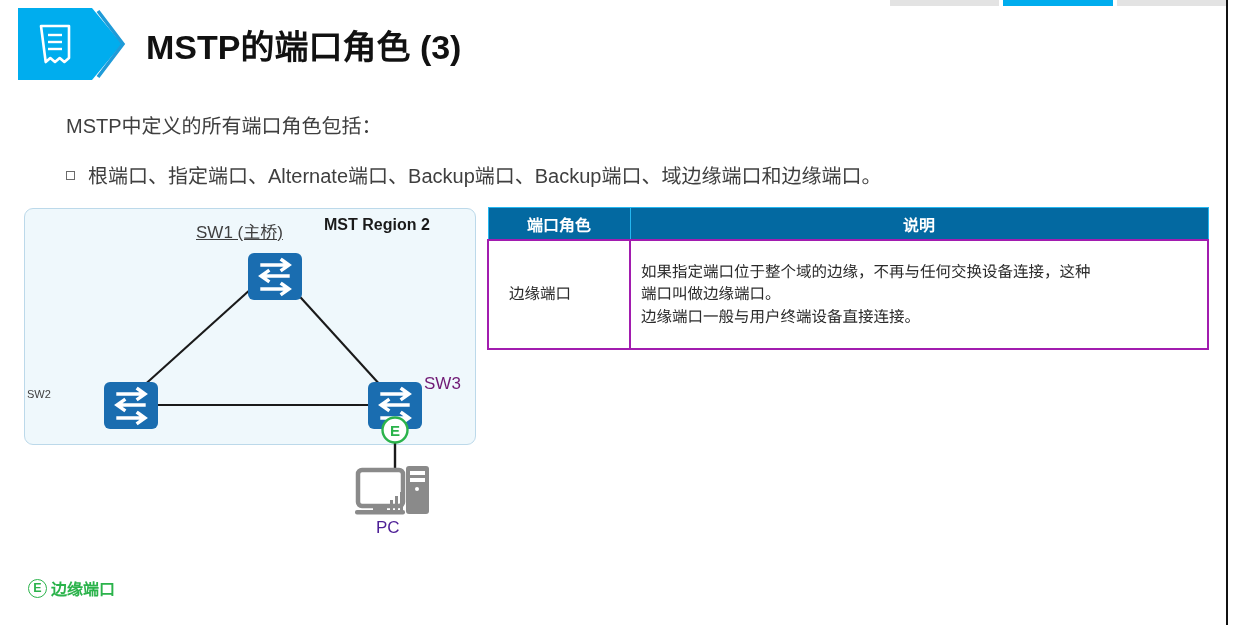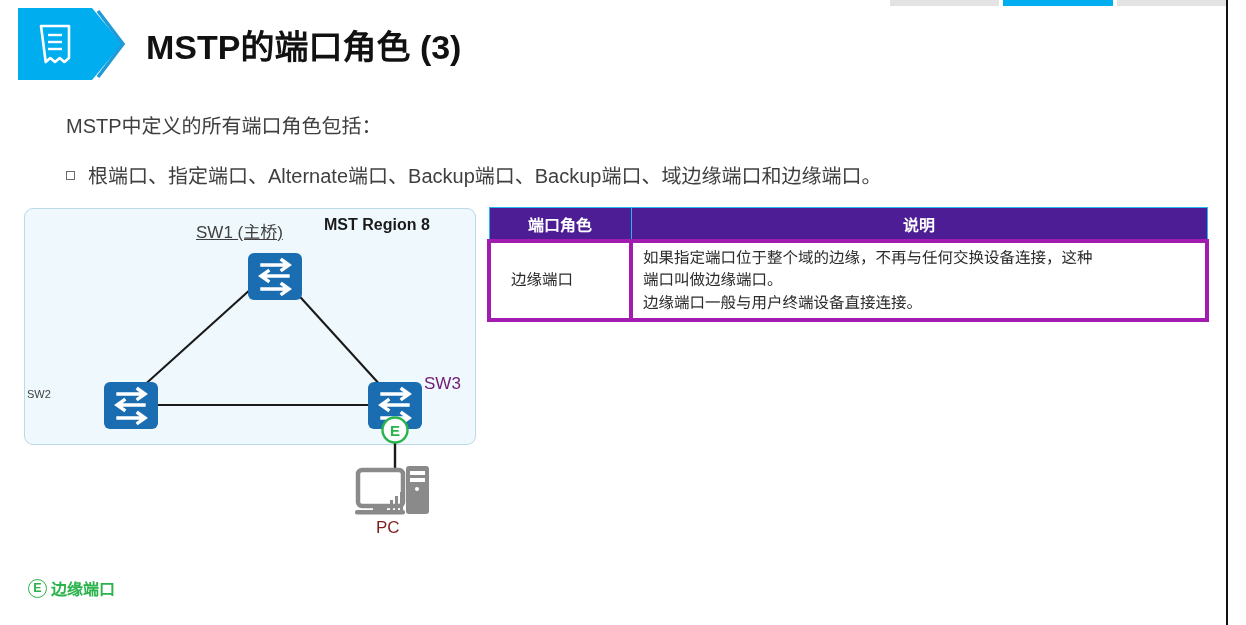--- a/index.html
+++ b/index.html
@@ -174,58 +174,58 @@
     left: 400px;
     font-size: 17px;
     color: #701a75;
     white-space: nowrap;
   }
   #pc-label {
     position: absolute;
     top: 310px;
     left: 352px;
     font-size: 17px;
-    color: #7f1d1d;
+    color: #4c1d95;
     white-space: nowrap;
   }
   #topo-svg {
     position: absolute;
     top: 0;
     left: 0;
     width: 452px;
     height: 330px;
   }
 
   
   #port-table {
     position: absolute;
     top: 207px;
     left: 487px;
     width: 722px;
     border-collapse: collapse;
     table-layout: fixed;
   }
   #port-table th {
-    background: #4c1d95;
+    background: #0369a1;
     color: #ffffff;
     font-size: 16px;
     font-weight: bold;
     height: 31px;
     padding: 0;
     border: 1px solid #24B7F1;
     text-align: center;
     vertical-align: middle;
   }
   #port-table th.col-role { width: 141px; }
   #port-table td {
-    border: 4px solid #a21caf;
+    border: 2px solid #a21caf;
     font-size: 15.5px;
     color: #2b2b2b;
     vertical-align: middle;
-    padding: 4px 10px;
+    padding: 20px 10px;
     line-height: 1.45;
   }
   #port-table td.role-cell {
     text-align: left;
     padding-left: 20px;
   }
   #port-table td.desc-cell {
     text-align: left;
   }
   .desc-line { display: block; white-space: nowrap; }
@@ -335,21 +335,21 @@
       <rect x="382" y="258" width="23" height="48" rx="3" fill="#8a8a8a"></rect>
       <rect x="386" y="263" width="15" height="4" fill="#ffffff"></rect>
       <rect x="386" y="270" width="15" height="4" fill="#ffffff"></rect>
       <circle cx="393" cy="281" r="2" fill="#ffffff"></circle>
       <rect x="366" y="292" width="3" height="11" fill="#8a8a8a"></rect>
       <rect x="371" y="288" width="3" height="15" fill="#8a8a8a"></rect>
       <rect x="376" y="284" width="3" height="19" fill="#8a8a8a"></rect>
     </g>
   </svg>
 
-  <div id="region-label">MST Region 8</div>
+  <div id="region-label">MST Region 2</div>
   <div id="sw1-label">SW1 (主桥)</div>
   <div id="sw2-label">SW2</div>
   <div id="sw3-label">SW3</div>
   <div id="pc-label">PC</div>
 </div>
 
 <table id="port-table">
   <thead>
     <tr>
       <th class="col-role">端口角色</th>

